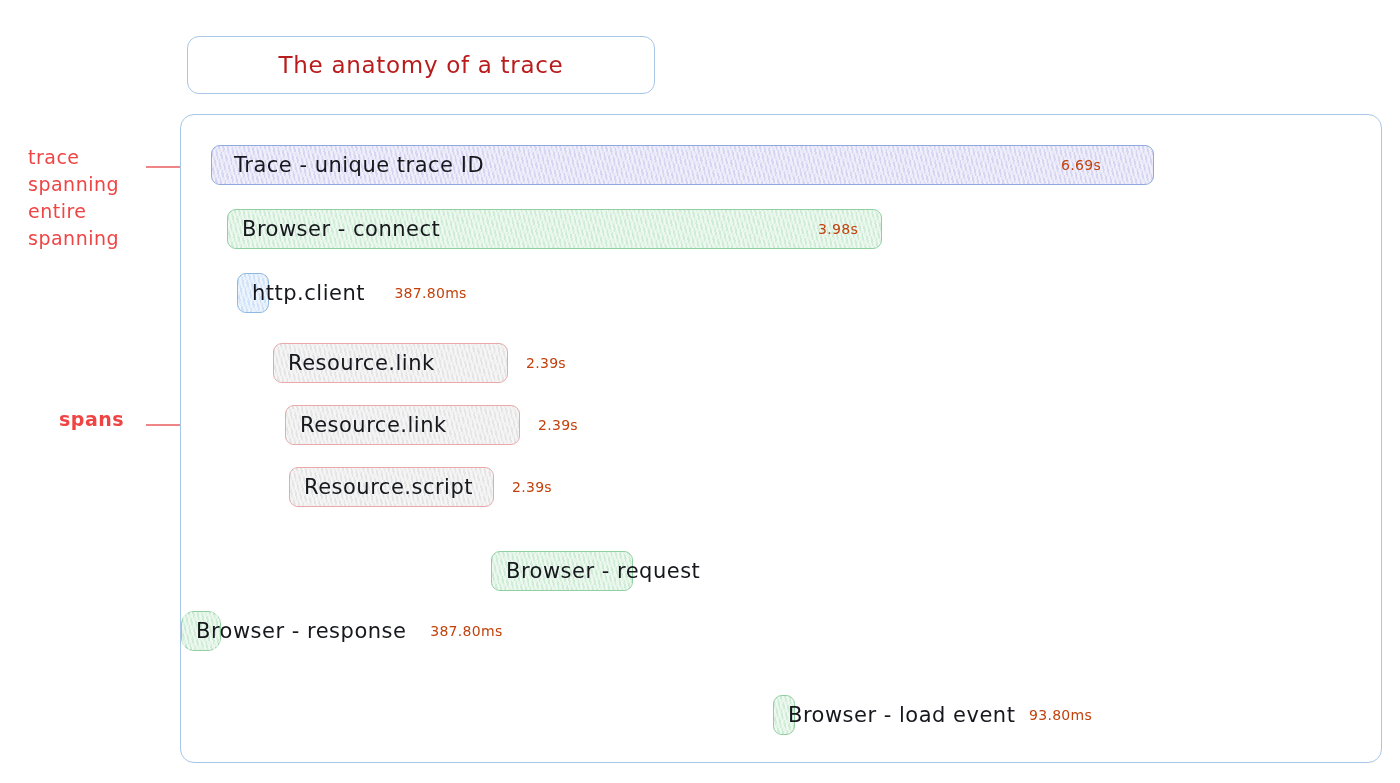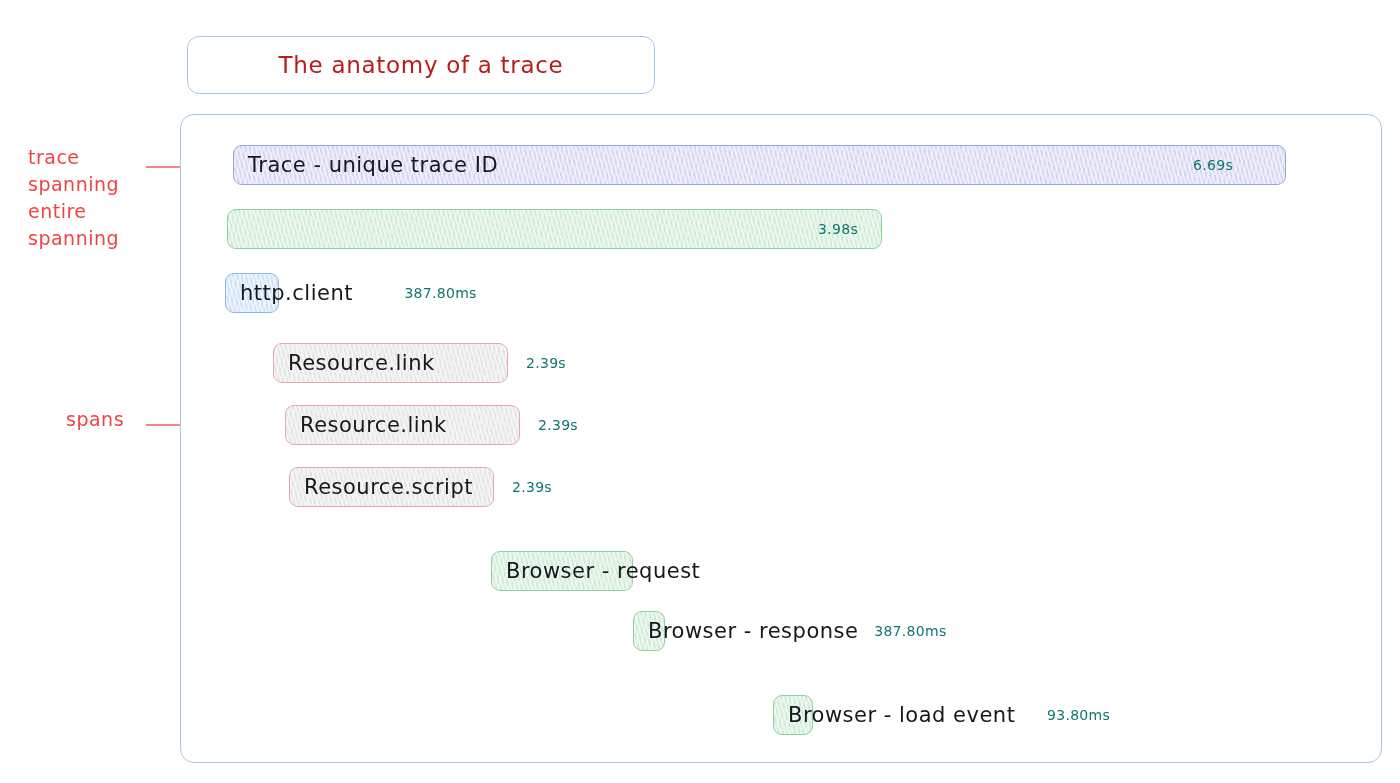--- a/index.html
+++ b/index.html
@@ -68,21 +68,21 @@
     font-size: 21px;
     color: #16181d;
     letter-spacing: 0.5px;
     white-space: nowrap;
     padding-left: 14px;
     position: relative;
     z-index: 2;
   }
   .dur {
     font-size: 14px;
-    color: #0f766e;
+    color: #c2410c;
     white-space: nowrap;
     letter-spacing: 0.3px;
   }
   .dur-inside {
     position: absolute;
     z-index: 2;
   }
   .dur-outside {
     margin-left: 18px;
   }
@@ -140,45 +140,46 @@
 <div id="title-box">
   <span id="title-text">The anatomy of a trace</span>
 </div>
 
 <div class="annot-label" id="annot-trace" style="left:28px; top:144px;">
     <div>trace</div>
     <div>spanning</div>
     <div>entire</div>
     <div>spanning</div>
   </div>
-<div class="annot-label" id="annot-spans" style="left:66px; top:406px;">
+<div class="annot-label" id="annot-spans" style="left:59px; top:406px;font-weight:bold;">
     <div>spans</div>
   </div>
 
 <div class="red-h" style="left:146px; top:166px; width:58px;"></div>
 <div class="red-v" style="left:203px; top:145px; height:41px;"></div>
 
 <div class="red-h" style="left:146px; top:424px; width:67px;"></div>
 <div class="red-v" style="left:212px; top:206px; height:539px;"></div>
 
 <div id="trace-panel">
   <div id="rows-host">
       <div class="row" style="top: 28px; left: 0px; right: 0px;">
-        <div class="bar c-purple" style="margin-left: 52px; width: 1053px;">
+        <div class="bar c-purple" style="margin-left: 30px; width: 943px; padding-left: 8px;">
           <span class="bar-label">Trace - unique trace ID</span>
           <span class="dur dur-inside" style="right: 52px;">6.69s</span>
         </div>
       </div>
       <div class="row" style="top: 92px; left: 0px; right: 0px;">
         <div class="bar c-green" style="margin-left: 46px; width: 655px;">
+          <span class="bar-label">Browser - connect</span>
           <span class="dur dur-inside" style="right: 23px;">3.98s</span>
         </div>
       </div>
       <div class="row" style="top: 156px; left: 0px; right: 0px;">
-        <div class="bar c-blue" style="margin-left: 44px; width: 54px;">
+        <div class="bar c-blue" style="margin-left: 56px; width: 32px;">
           <span class="bar-label">http.client</span>
         </div>
         <span class="dur dur-outside" style="margin-left: 125.4px;">387.80ms</span>
       </div>
       <div class="row" style="top: 226px; left: 0px; right: 0px;">
         <div class="bar c-yellow" style="margin-left: 92px; width: 235px;">
           <span class="bar-label">Resource.link</span>
         </div>
         <span class="dur dur-outside" style="margin-left: 18px;">2.39s</span>
       </div>
@@ -193,25 +194,25 @@
           <span class="bar-label">Resource.script</span>
         </div>
         <span class="dur dur-outside" style="margin-left: 18px;">2.39s</span>
       </div>
       <div class="row" style="top: 434px; left: 0px; right: 0px;">
         <div class="bar c-green" style="margin-left: 310px; width: 142px;">
           <span class="bar-label">Browser - request</span>
         </div>
       </div>
       <div class="row" style="top: 494px; left: 0px; right: 0px;">
-        <div class="bar c-green" style="margin-left: 452px; width: 32px;">
+        <div class="bar c-green" style="width: 40px; border-radius: 13px;">
           <span class="bar-label">Browser - response</span>
         </div>
         <span class="dur dur-outside" style="margin-left: 209.2px;">387.80ms</span>
       </div>
       <div class="row" style="top: 578px; left: 0px; right: 0px;">
-        <div class="bar c-green" style="margin-left: 592px; width: 40px;">
+        <div class="bar c-green" style="margin-left: 592px; width: 22px;">
           <span class="bar-label">Browser - load event</span>
         </div>
         <span class="dur dur-outside" style="margin-left: 234px;">93.80ms</span>
       </div>
     </div>
 </div>
 
 </body></html>

